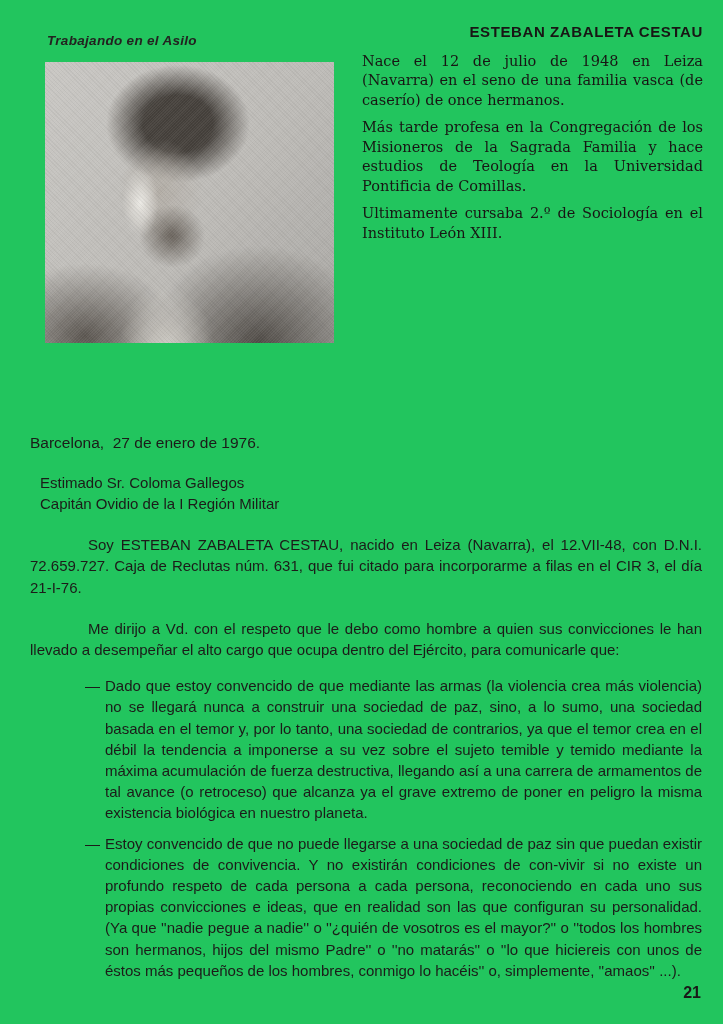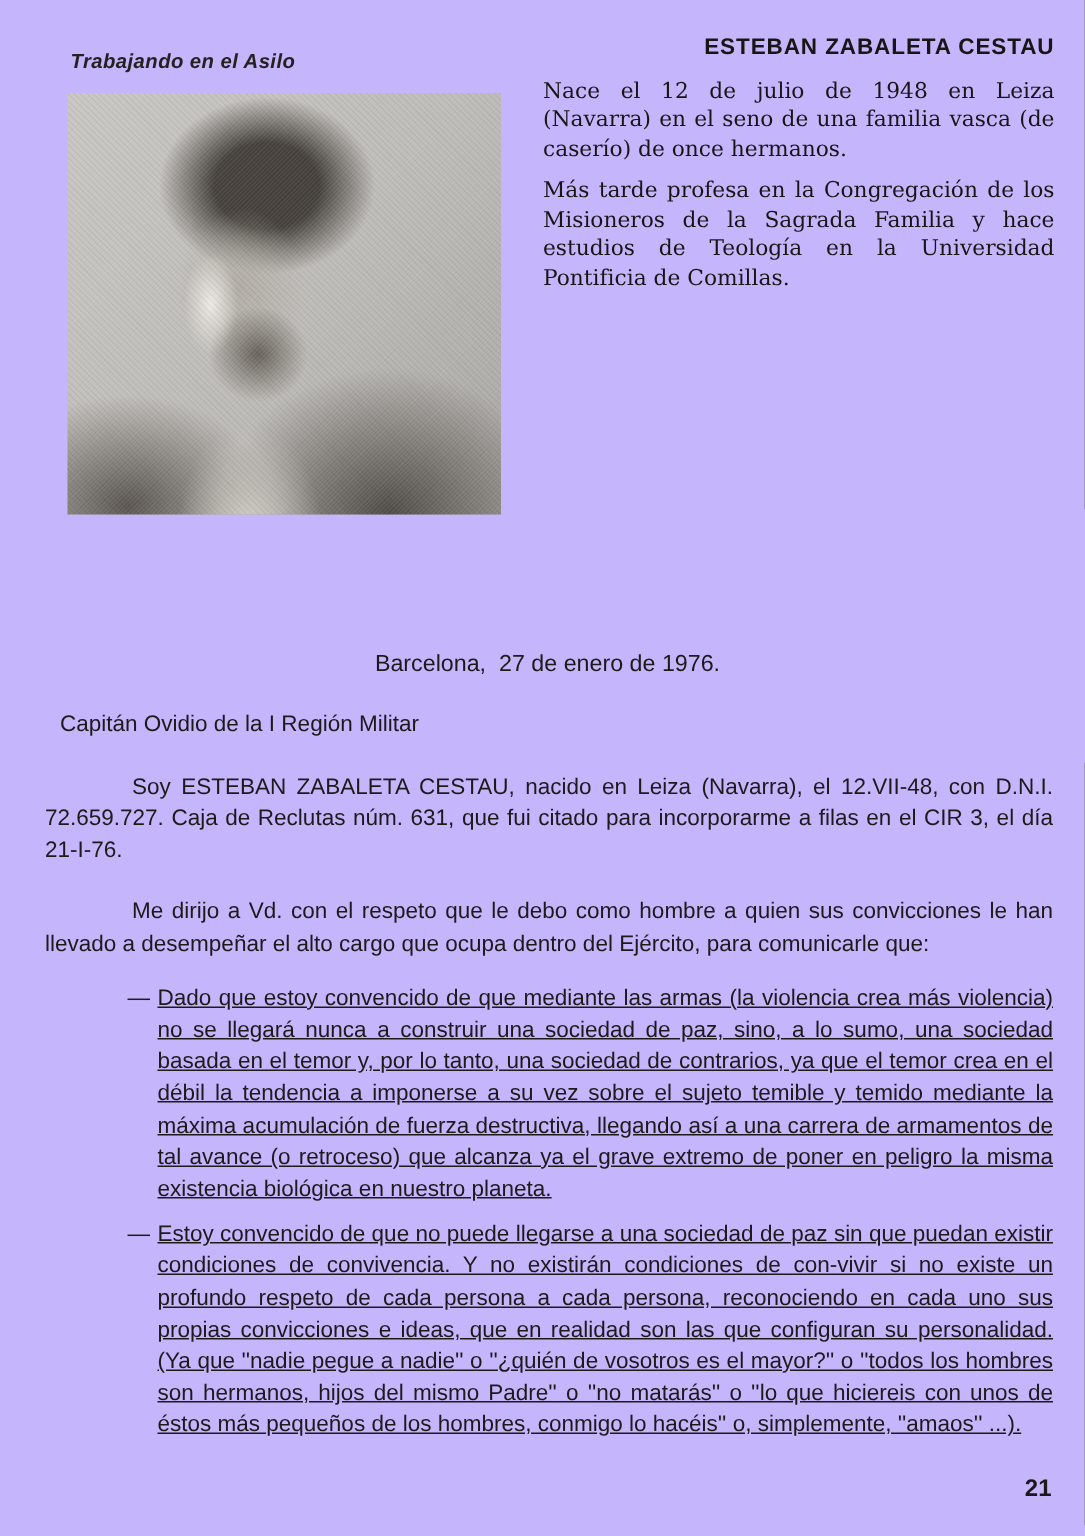--- a/index.html
+++ b/index.html
@@ -6,21 +6,21 @@
   html, body {
     margin: 0;
     padding: 0;
     background: #888;
   }
   .page {
     position: relative;
     width: 723px;
     height: 1024px;
     margin: 0 auto;
-    background: #c4b5fd;
+    background: #22c55e;
     overflow: hidden;
     color: #1b1916;
   }
 
   
   .caption {
     position: absolute;
     left: 47px;
     top: 33px;
     font-family: "Liberation Sans", sans-serif;
@@ -91,21 +91,21 @@
     position: absolute;
     left: 30px;
     top: 432px;
     width: 672px;
     font-family: "Liberation Sans", sans-serif;
     font-size: 15px;
     line-height: 21.2px;
     color: #1c1b19;
   }
   .dateline {
-    text-align: center;
+    text-align: left;
     white-space: pre-wrap;
     font-size: 15.5px;
     margin: 0 2px 20px 0;
   }
   .recipient {
     margin: 0 0 0 10px;
   }
   .recipient div {
     line-height: 20.5px;
   }
@@ -124,21 +124,20 @@
     align-items: flex-start;
     margin-bottom: 9px;
   }
   .bullet .dash {
     flex: 0 0 20px;
   }
   .bullet .bullet-text {
     flex: 1 1 auto;
     text-align: justify;
     text-justify: inter-word;
-    text-decoration: underline;
   }
 
   
   .page-number {
     position: absolute;
     right: 22px;
     top: 984px;
     font-family: Liberation Sans, sans-serif;
     font-weight: bold;
     font-size: 16px;
@@ -151,27 +150,29 @@
 <div class="page">
 
   <div class="caption">Trabajando en el Asilo</div>
 
   <div class="photo"></div>
 
   <div class="bio">
     <h1>ESTEBAN ZABALETA CESTAU</h1>
     <p>Nace el 12 de julio de 1948 en Leiza (Navarra) en el seno de una familia vasca (de caserío) de once hermanos.</p>
     <p>Más tarde profesa en la Congregación de los Misioneros de la Sagrada Familia y hace estudios de Teología en la Universidad Pontificia de Comillas.</p>
+    <p>Ultimamente cursaba 2.º de Sociología en el Instituto León XIII.</p>
   </div>
 
   <div class="letter">
 
     <div class="dateline">Barcelona,  27 de enero de 1976.</div>
 
     <div class="recipient">
+      <div>Estimado Sr. Coloma Gallegos</div>
       <div>Capitán Ovidio de la I Región Militar</div>
     </div>
 
     <p class="body-par">Soy ESTEBAN ZABALETA CESTAU, nacido en Leiza (Navarra), el 12.VII-48, con D.N.I. 72.659.727.  Caja de Reclutas núm. 631, que fui citado para incorporarme a filas en el CIR 3, el día 21-I-76.</p>
 
     <p class="body-par">Me dirijo a Vd. con el respeto que le debo como hombre a quien sus convicciones le han llevado a desempeñar el alto cargo que ocupa dentro del Ejército, para comunicarle que:</p>
 
     <div class="bullets">
       <div class="bullet">
         <span class="dash">—</span>

